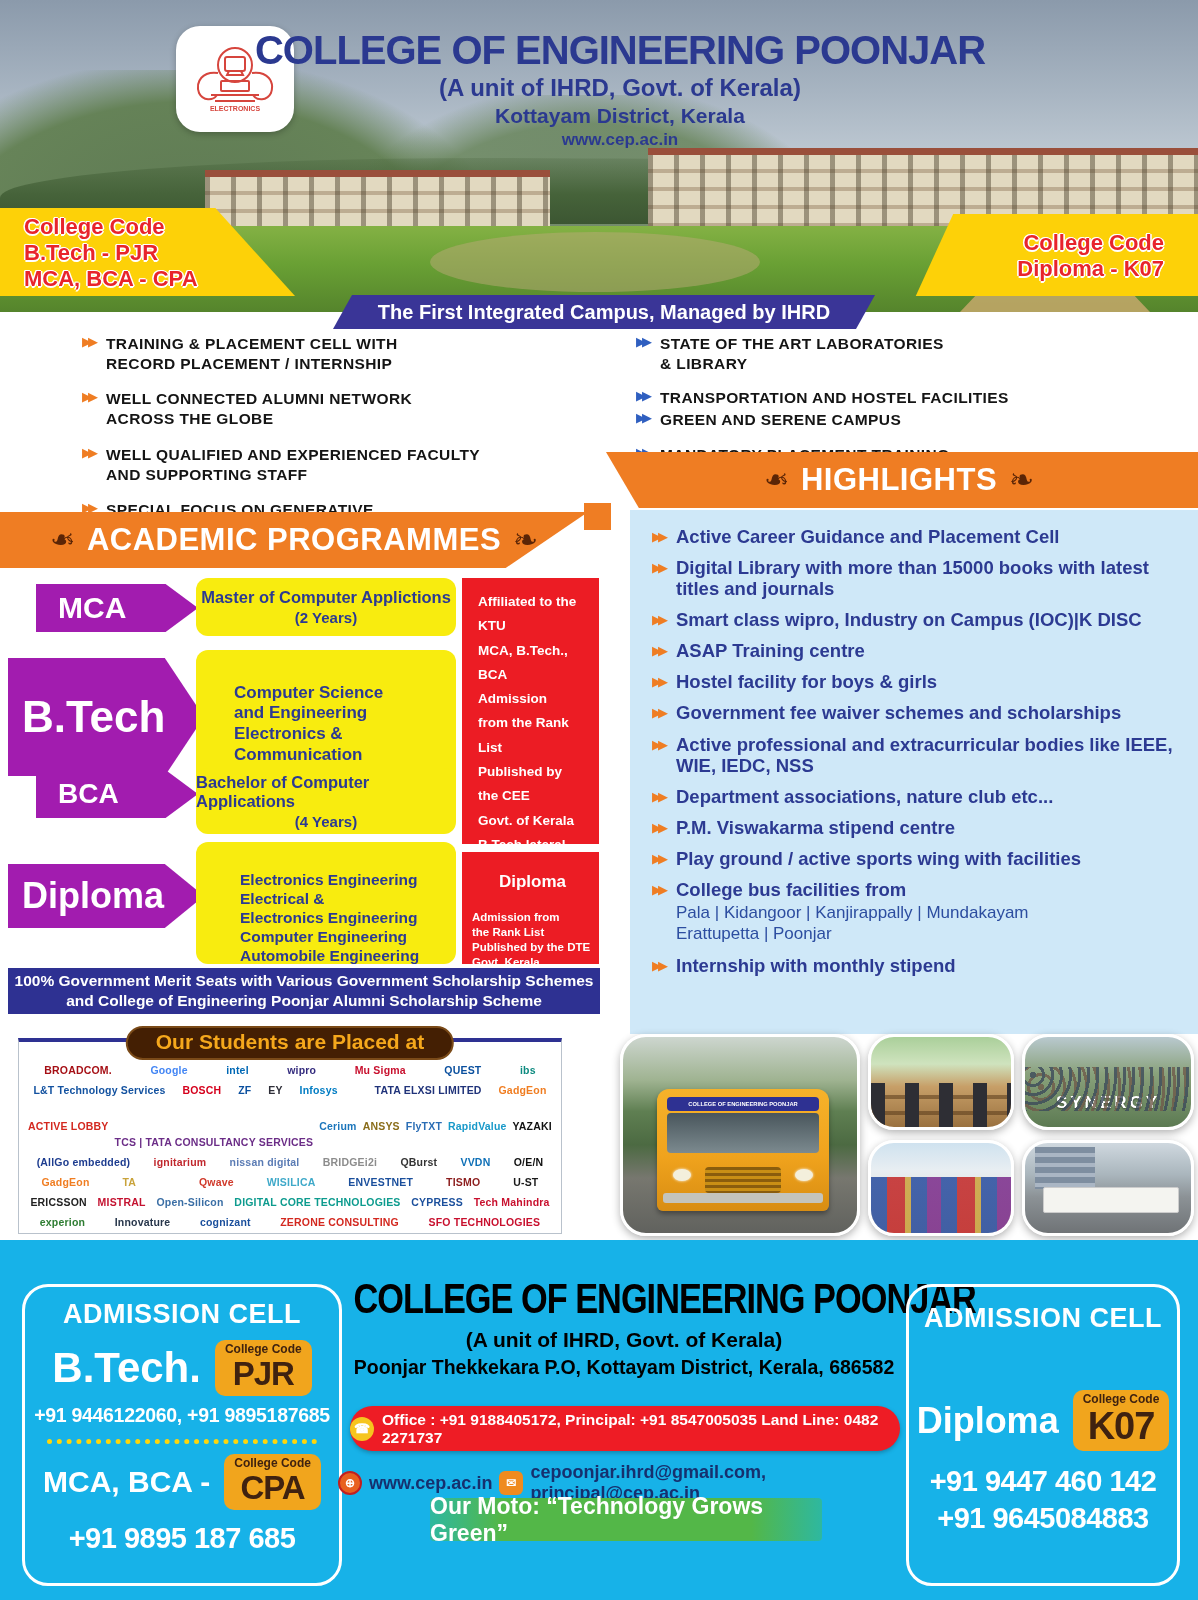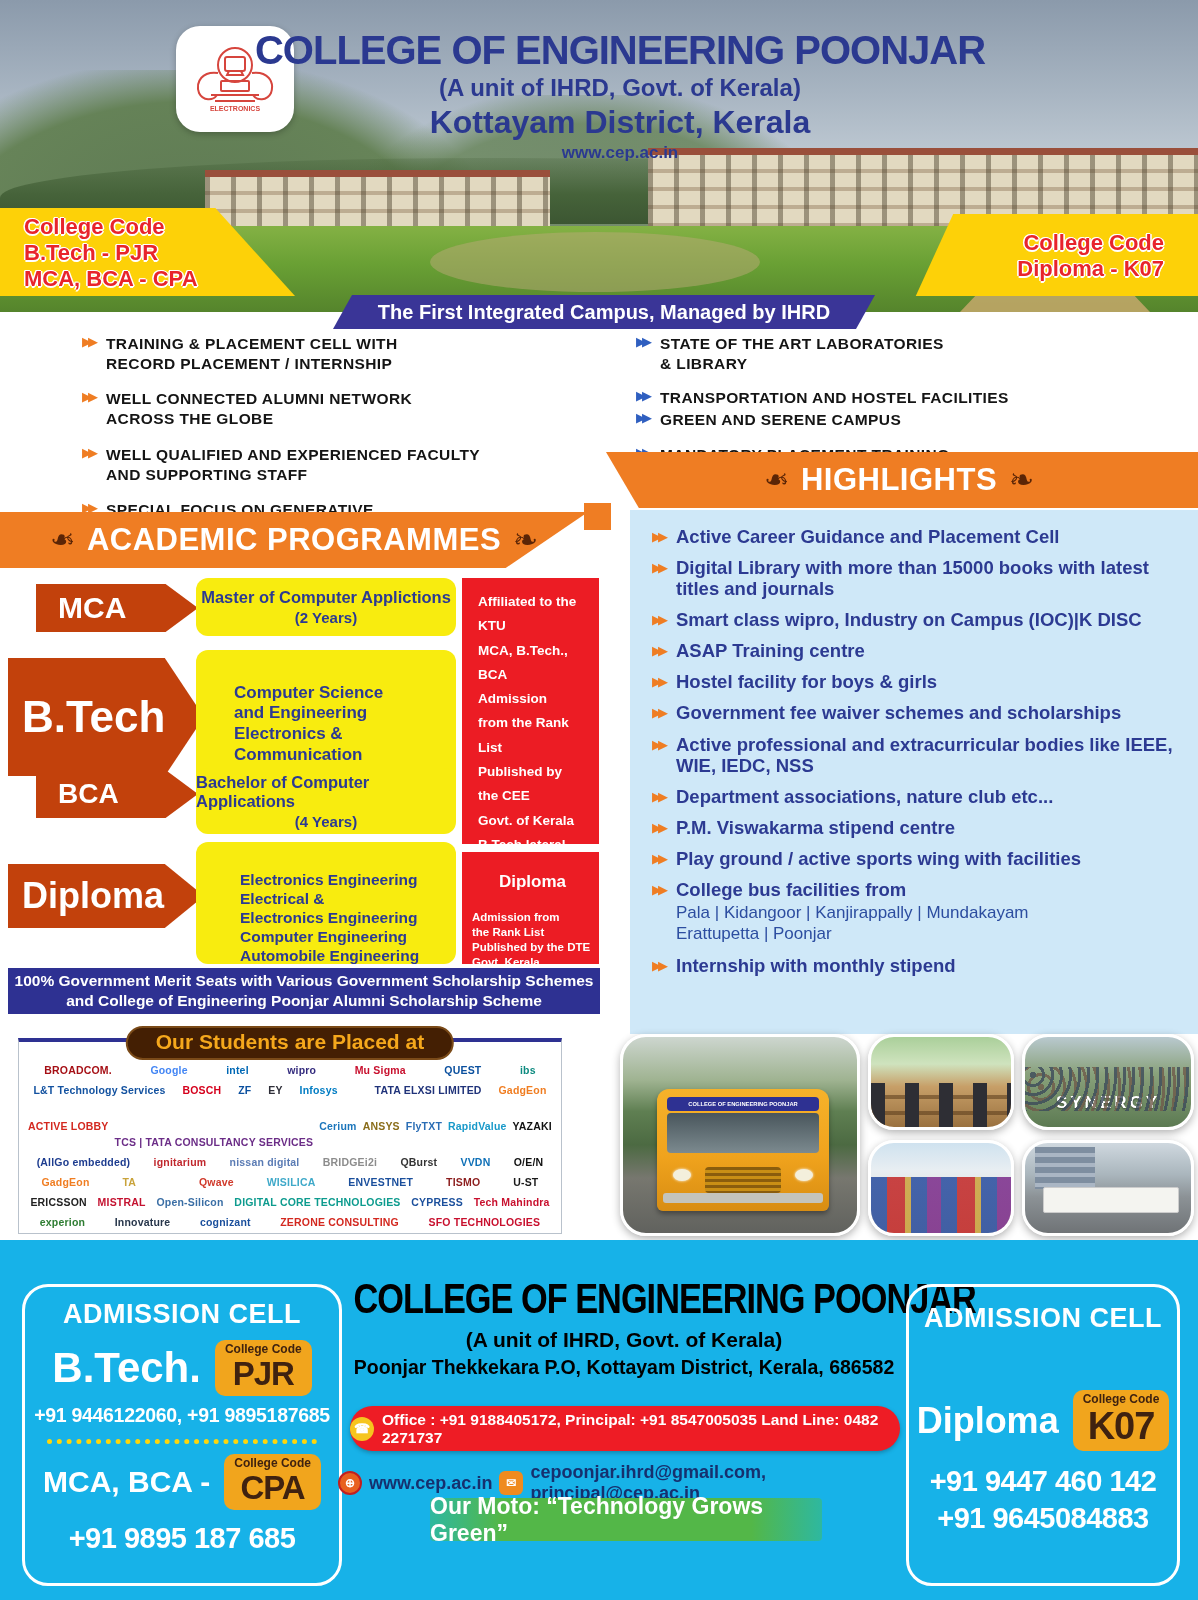--- a/index.html
+++ b/index.html
@@ -24,21 +24,21 @@
         background:linear-gradient(180deg,#84b144 0%,#69a034 45%,#55842c 100%);}
   .dirtpath{position:absolute;left:960px;top:232px;width:190px;height:80px;background:#c5a86b;
         clip-path:polygon(40% 0,60% 0,100% 100%,0 100%);opacity:.85;}
   .pitch{position:absolute;left:430px;top:232px;width:330px;height:60px;background:rgba(188,170,120,.5);border-radius:50%;}
 
   .logo-box{position:absolute;left:176px;top:26px;width:118px;height:106px;background:#fff;border-radius:24px;
         box-shadow:0 2px 6px rgba(0,0,0,.25);display:flex;align-items:center;justify-content:center;}
   .hero-text{position:absolute;left:250px;top:30px;width:740px;text-align:center;color:#2b3990;}
   .hero-title{font-size:40px;font-weight:900;letter-spacing:-1px;line-height:1.02;white-space:nowrap;}
   .hero-sub{font-size:24px;font-weight:800;margin-top:3px;}
-  .hero-dist{font-size:32px;font-weight:800;margin-top:2px;}
+  .hero-dist{font-size:21px;font-weight:800;margin-top:2px;}
   .hero-web{font-size:17px;font-weight:800;margin-top:2px;}
 
   .code-band{position:absolute;background:#fdd108;color:#e8242b;font-weight:900;
         text-shadow:1.5px 0 #fff,-1.5px 0 #fff,0 1.5px #fff,0 -1.5px #fff,1px 1px #fff,-1px -1px #fff;}
   .code-left{left:0;top:208px;width:295px;height:88px;clip-path:polygon(0 0,73% 0,100% 100%,0 100%);
         padding:6px 0 0 24px;font-size:22px;line-height:1.18;}
   .code-right{left:910px;top:214px;width:288px;height:82px;clip-path:polygon(15% 0,100% 0,100% 100%,2% 100%);
         padding:16px 34px 0 0;font-size:22px;line-height:1.18;text-align:right;}
 
   .tagline{position:absolute;left:333px;top:295px;width:542px;height:34px;background:#3a3597;
@@ -61,21 +61,21 @@
   .banner-orange{position:absolute;background:#ef7d23;color:#fff;display:flex;align-items:center;justify-content:center;}
   .banner-academic{left:0;top:512px;width:588px;height:56px;clip-path:polygon(0 0,100% 0,86% 100%,0 100%);}
   .banner-highlights{left:600px;top:452px;width:598px;height:56px;clip-path:polygon(1% 0,100% 0,100% 100%,6.5% 100%);}
   .orn{color:#5b2506;font-size:30px;margin:0 12px;line-height:1;}
   .orn.flip{transform:scaleX(-1);}
   .banner-h-text{font-size:31px;font-weight:900;letter-spacing:.5px;}
   .sq{position:absolute;background:#ef7d23;width:27px;height:27px;}
   .sq1{left:584px;top:503px;}
 
   
-  .arrow{position:absolute;background:#c2410c;color:#fff;font-weight:900;display:flex;align-items:center;
+  .arrow{position:absolute;background:#a21caf;color:#fff;font-weight:900;display:flex;align-items:center;
         clip-path:polygon(0 0,80% 0,100% 50%,80% 100%,0 100%);padding-left:22px;}
   .a-mca{left:36px;top:584px;width:162px;height:48px;font-size:30px;}
   .a-btech{left:8px;top:658px;width:196px;height:118px;font-size:44px;padding-left:14px;}
   .a-bca{left:36px;top:770px;width:162px;height:48px;font-size:28px;}
   .a-dip{left:8px;top:864px;width:196px;height:64px;font-size:36px;padding-left:14px;}
   .ybox{position:absolute;background:#f8ec0f;border-radius:12px;color:#2c3a92;font-weight:800;}
   .y-mca{left:196px;top:578px;width:260px;height:58px;display:flex;flex-direction:column;align-items:center;justify-content:center;font-size:16.5px;}
   .y-btech{left:196px;top:650px;width:260px;height:140px;padding:12px 0 0 38px;font-size:17px;line-height:1.22;white-space:pre-line;}
   .y-bca{left:196px;top:768px;width:260px;height:66px;display:flex;flex-direction:column;align-items:center;justify-content:center;font-size:16.5px;}
   .y-dip{left:196px;top:842px;width:260px;height:122px;padding:10px 0 0 44px;font-size:15.5px;line-height:1.22;white-space:pre-line;}

